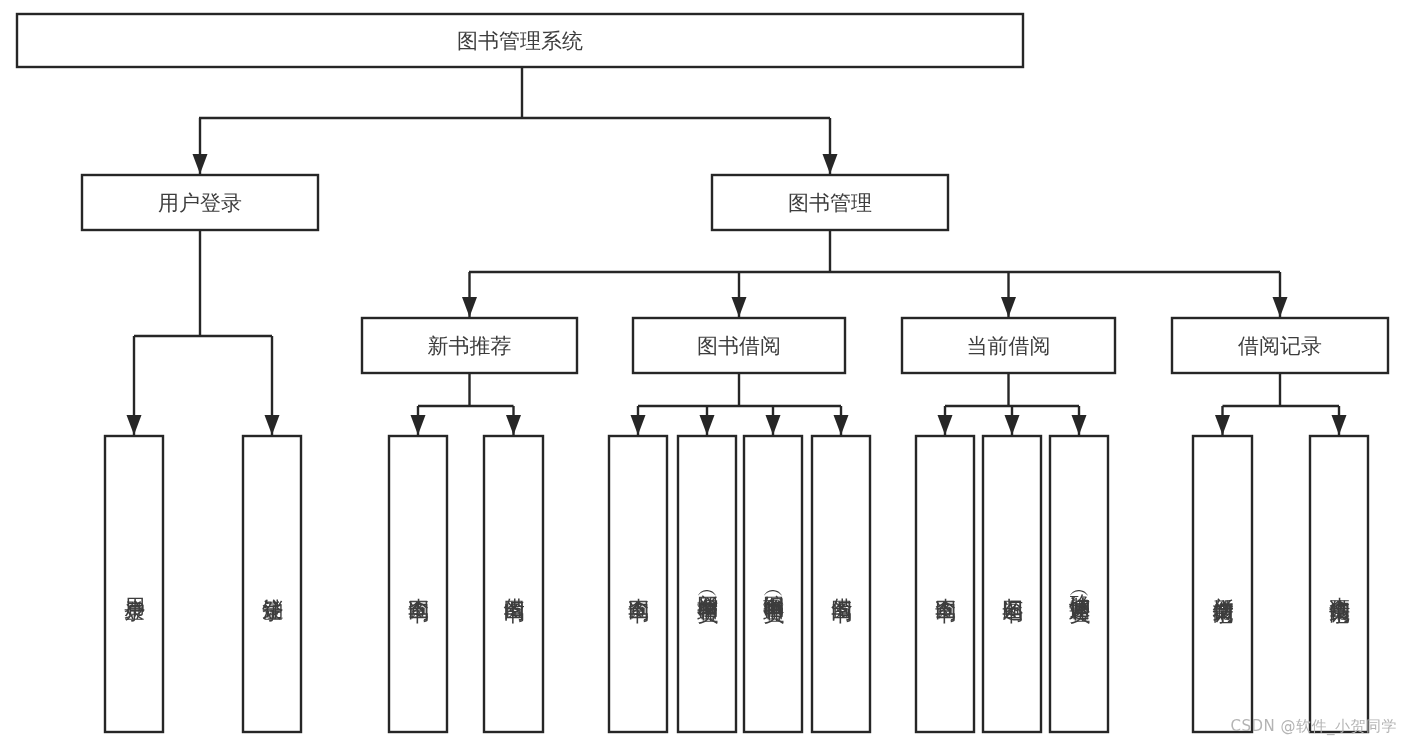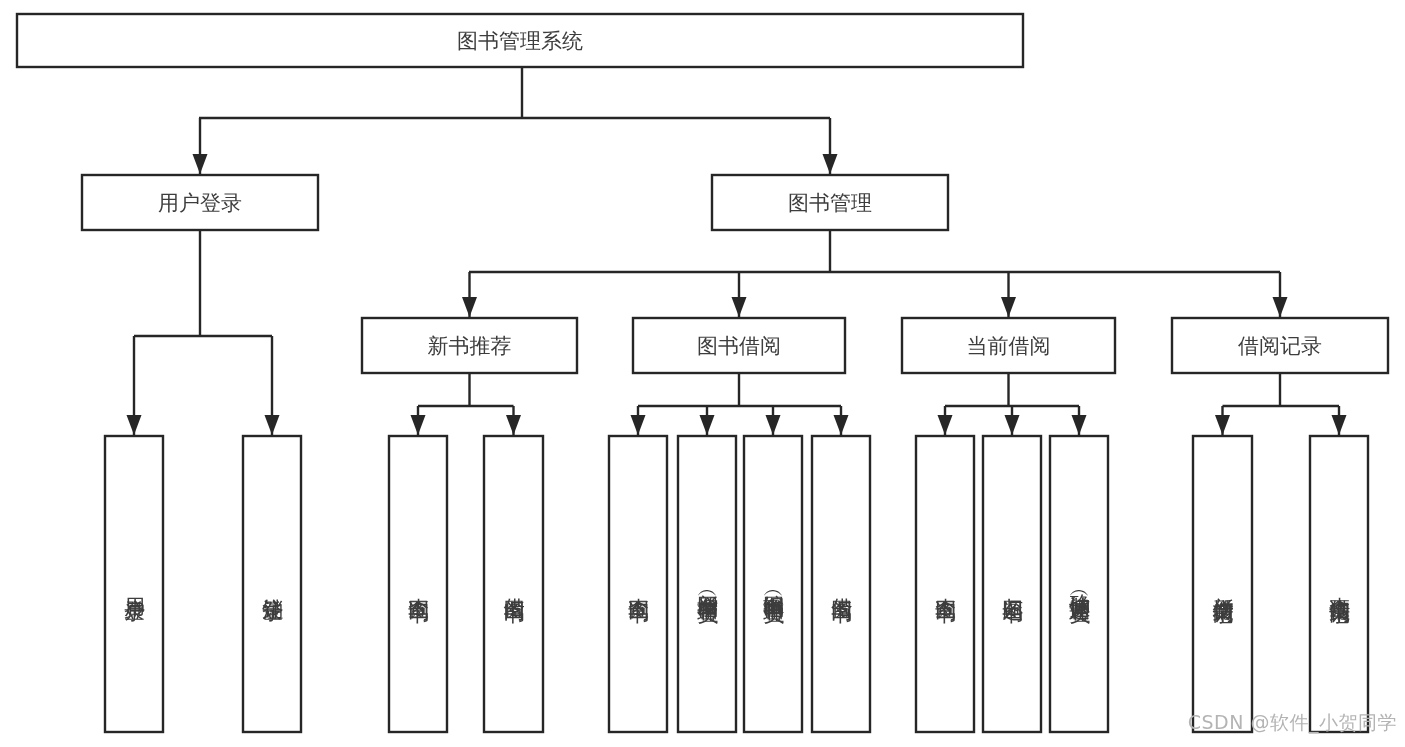--- a/index.html
+++ b/index.html
@@ -64,21 +64,21 @@
     color: #3d3d3d;
     letter-spacing: 1.5px;
     white-space: nowrap;
     text-align: center;
   }
   .watermark {
     position: absolute;
     right: 8px;
     bottom: 6px;
     font-family: "DejaVu Sans", "Liberation Sans", sans-serif;
-    font-size: 19px;
+    font-size: 15px;
     color: #b4b4b4;
     white-space: nowrap;
     letter-spacing: 0.5px;
   }
 </style>
 </head>
 <body>
 
 <div id="diagram-root">
 

